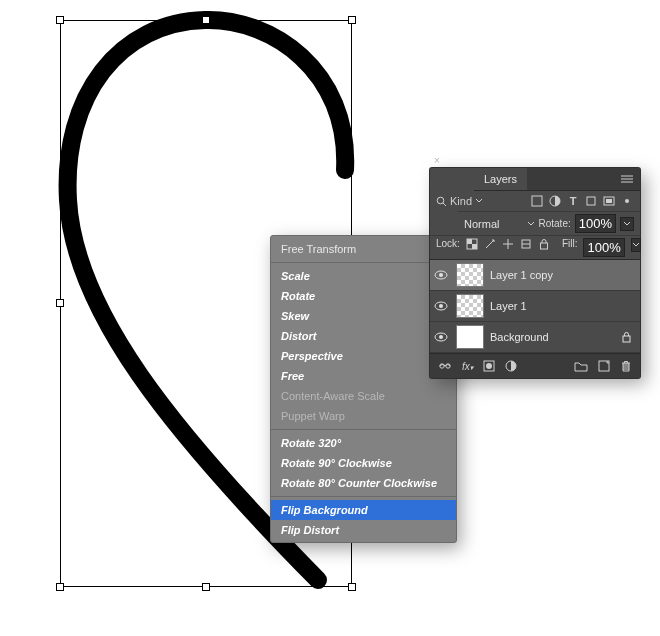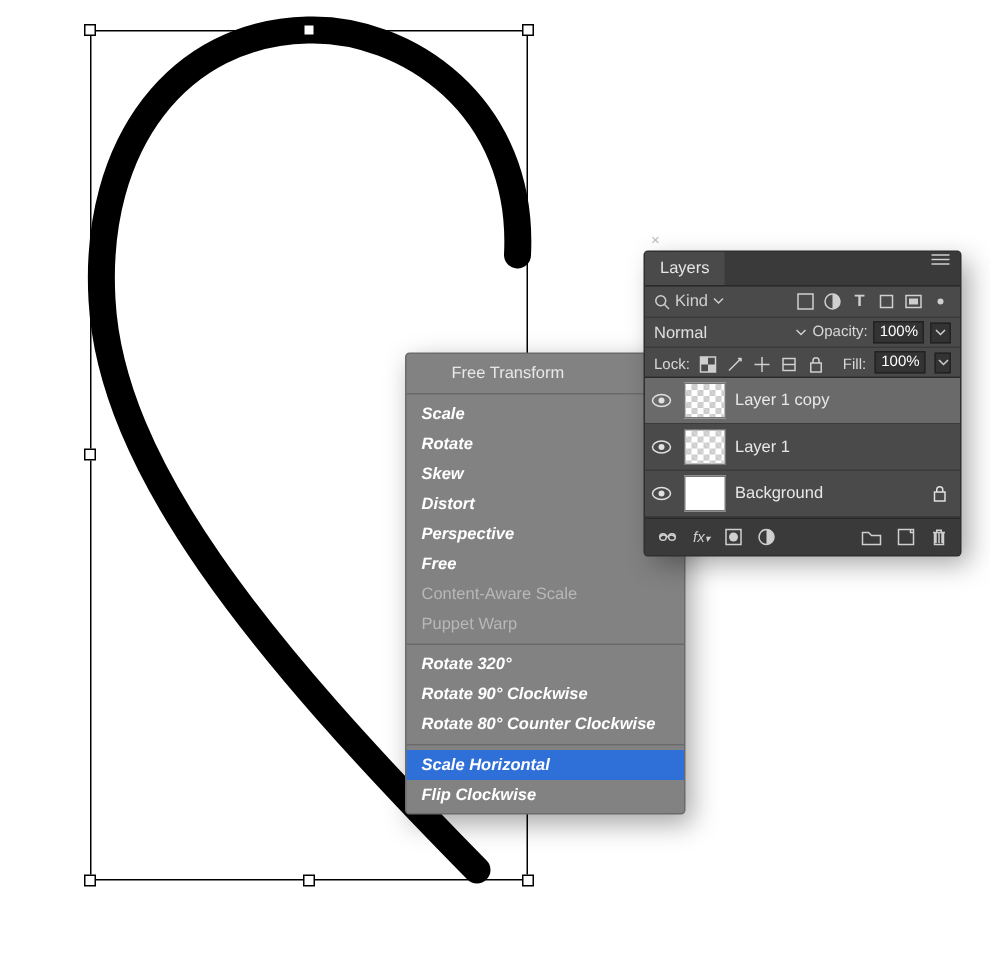--- a/index.html
+++ b/index.html
@@ -3,42 +3,42 @@
 <meta charset="utf-8">
 <style>
   html,body{margin:0;padding:0;width:660px;height:636px;background:#fff;font-family:-apple-system,Helvetica,Arial,sans-serif;overflow:hidden;}
   .canvas-area{position:absolute;left:0;top:0;width:660px;height:636px;background:#fff;}
   .curve-svg{position:absolute;left:50px;top:10px;}
   
   .tbox{position:absolute;border:1px solid #000;}
   .handle{position:absolute;width:8px;height:8px;background:#fff;border:1px solid #000;box-sizing:border-box;}
   
   .ctx{position:absolute;left:270px;top:235px;width:185px;background:#828282;border:1px solid #6b6b6b;box-shadow:4px 6px 18px rgba(0,0,0,0.35);font-size:11px;color:#fff;padding-top:2px;padding-bottom:2px;border-radius:3px;}
-  .ctx-title{padding:5px 10px 4px 10px;color:#e8e8e8;font-size:11px;margin-left:20px;}
+  .ctx-title{padding:5px 10px 4px 10px;color:#e8e8e8;font-size:11px;}
   .ctx-sep{height:1px;background:#6a6a6a;margin:3px 0;}
   .ctx-item{padding:3px 10px 3px 10px;line-height:14px;}
   .ctx-item.bold{font-weight:600;font-style:italic;}
   .ctx-item.disabled{color:#b8b8b8;}
   .ctx-item.hl{background:#2e6fd8;}
   
   .panel{position:absolute;left:430px;top:168px;width:210px;background:#4a4a4a;color:#d0d0d0;font-size:11px;box-shadow:0 0 0 1px #2f2f2f,6px 6px 18px rgba(0,0,0,0.35);border-radius:2px;}
   .panel-tab-x{position:absolute;left:434px;top:155px;color:#bababa;font-size:10px;}
-  .tabrow{display:flex;align-items:flex-start;height:22px;background:#3a3a3a;border-bottom:1px solid #2a2a2a;}
+  .tabrow{display:flex;align-items:center;height:22px;background:#3a3a3a;border-bottom:1px solid #2a2a2a;margin-left:44px;}
   .tabrow .tab{padding:0 10px;height:22px;line-height:22px;background:#4a4a4a;color:#e6e6e6;font-size:11px;}
   .tabrow .menuicon{margin-left:auto;margin-right:6px;}
   .row{display:flex;align-items:center;padding:3px 6px;gap:4px;}
   .search{display:flex;align-items:center;flex:1;gap:3px;color:#cfcfcf;}
   .filterbtn{width:14px;height:14px;display:flex;align-items:center;justify-content:center;}
   .dot-filter{width:4px;height:4px;border-radius:50%;background:#cfcfcf;}
-  .row2{display:flex;align-items:center;padding:2px 6px;border-top:1px solid #3a3a3a;gap:4px;}
+  .row2{display:flex;align-items:center;padding:2px 6px;border-top:1px solid #3a3a3a;gap:4px;margin-left:28px;}
   .select{flex:1;display:flex;align-items:center;justify-content:space-between;color:#e0e0e0;}
   .optlabel{color:#d8d8d8;font-size:10px;}
-  .pct{background:#333;color:#fff;font-size:10px;padding:1px 3px;border:1px solid #222;}
+  .pct{background:#333;color:#fff;font-size:13px;padding:1px 3px;border:1px solid #222;}
   .dd{width:12px;height:12px;background:#333;border:1px solid #222;display:inline-flex;align-items:center;justify-content:center;}
-  .lockrow{display:flex;align-items:flex-end;padding:2px 6px;gap:6px;border-top:1px solid #3a3a3a;}
+  .lockrow{display:flex;align-items:flex-start;padding:2px 6px;gap:6px;border-top:1px solid #3a3a3a;}
   .lockicons{display:flex;gap:6px;color:#ddd;align-items:center;}
   .layers-list{border-top:1px solid #2a2a2a;}
   .layer{display:flex;align-items:center;height:30px;border-bottom:1px solid #3a3a3a;padding-left:4px;gap:6px;}
   .layer.sel{background:#6a6a6a;}
   .eye{width:16px;text-align:center;color:#e0e0e0;}
   .thumb{width:26px;height:22px;border:1px solid #777;background:#fff;position:relative;}
   .thumb.trans::before{content:'';position:absolute;inset:0;background:
     linear-gradient(45deg,#ccc 25%,transparent 25%,transparent 75%,#ccc 75%),
     linear-gradient(45deg,#ccc 25%,transparent 25%,transparent 75%,#ccc 75%);
     background-size:8px 8px;background-position:0 0,4px 4px;}
@@ -77,22 +77,22 @@
     <div class="ctx-item bold">Distort</div>
     <div class="ctx-item bold">Perspective</div>
     <div class="ctx-item bold">Free</div>
     <div class="ctx-item disabled">Content-Aware Scale</div>
     <div class="ctx-item disabled">Puppet Warp</div>
     <div class="ctx-sep"></div>
     <div class="ctx-item bold">Rotate 320°</div>
     <div class="ctx-item bold">Rotate 90° Clockwise</div>
     <div class="ctx-item bold">Rotate 80° Counter Clockwise</div>
     <div class="ctx-sep"></div>
-    <div class="ctx-item bold hl">Scale Horizontal</div>
-    <div class="ctx-item bold">Flip Clockwise</div>
+    <div class="ctx-item bold hl">Flip Background</div>
+    <div class="ctx-item bold">Flip Distort</div>
   </div>
 
   <div class="panel-tab-x">×</div>
 
   <div class="panel">
     <div class="tabrow">
       <div class="tab">Layers</div>
       <div class="menuicon">
         <svg width="14" height="10">
             <line x1="1" y1="2" x2="13" y2="2" stroke="#cfcfcf"></line>
@@ -143,21 +143,21 @@
         </div>
     </div>
 
     <div class="row2">
       <div class="select">
         <span>Normal</span>
         <svg width="8" height="8">
             <path d="M1 2 L4 5 L7 2" stroke="#cfcfcf" fill="none"></path>
           </svg>
       </div>
-      <span class="optlabel">Opacity:</span>
+      <span class="optlabel">Rotate:</span>
       <span class="pct">100%</span>
       <span class="dd">
           <svg width="8" height="8">
             <path d="M1 2 L4 5 L7 2" stroke="#cfcfcf" fill="none"></path>
           </svg>
         </span>
     </div>
 
     <div class="lockrow">
       <span class="optlabel">Lock:</span>

